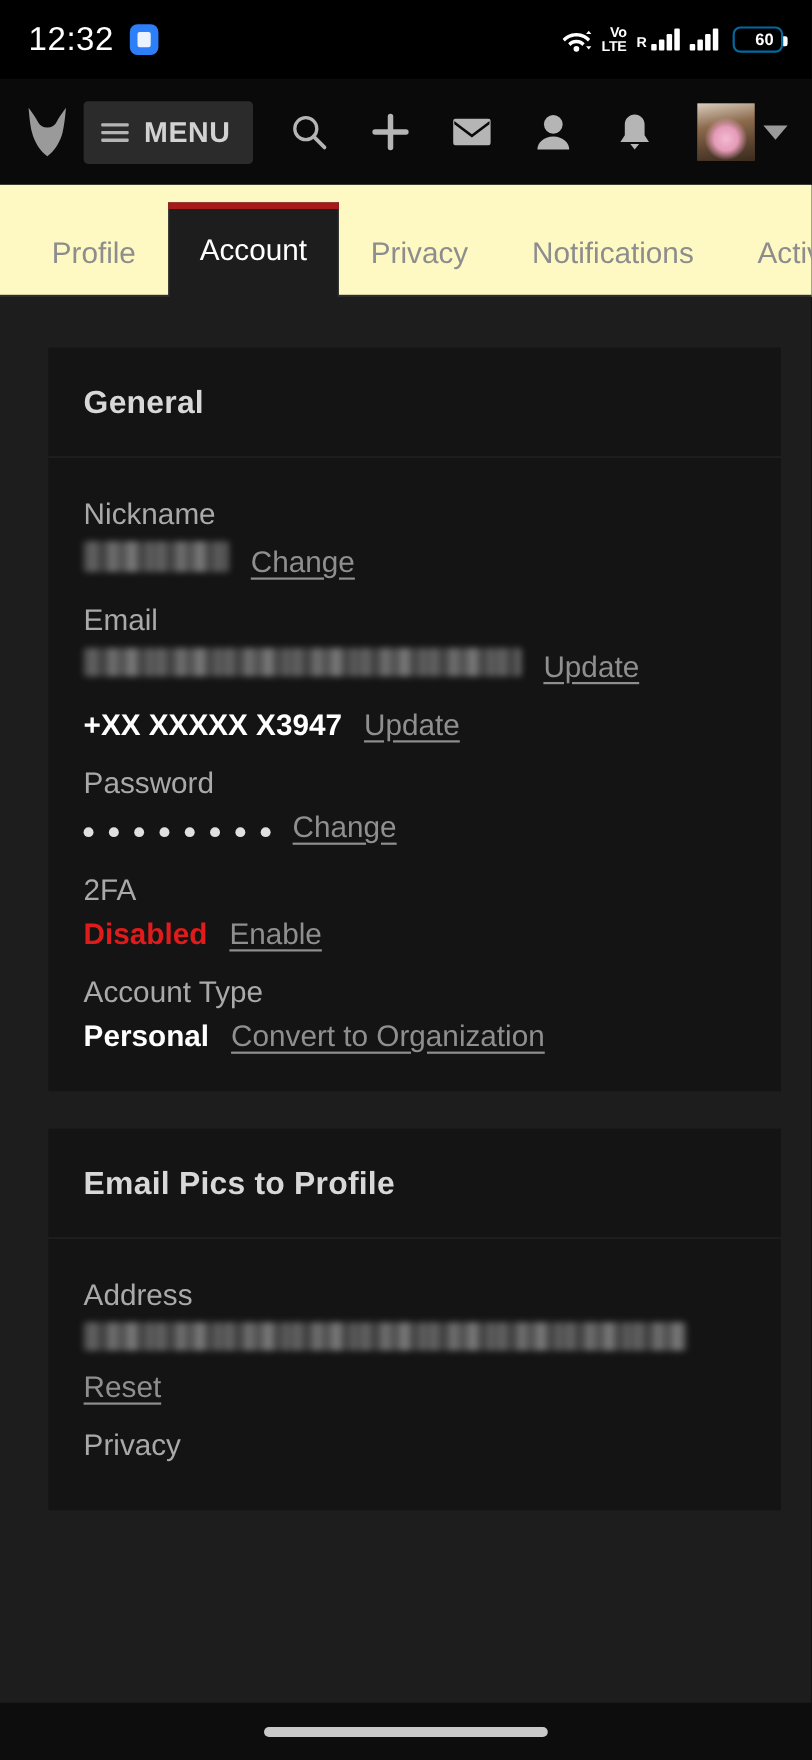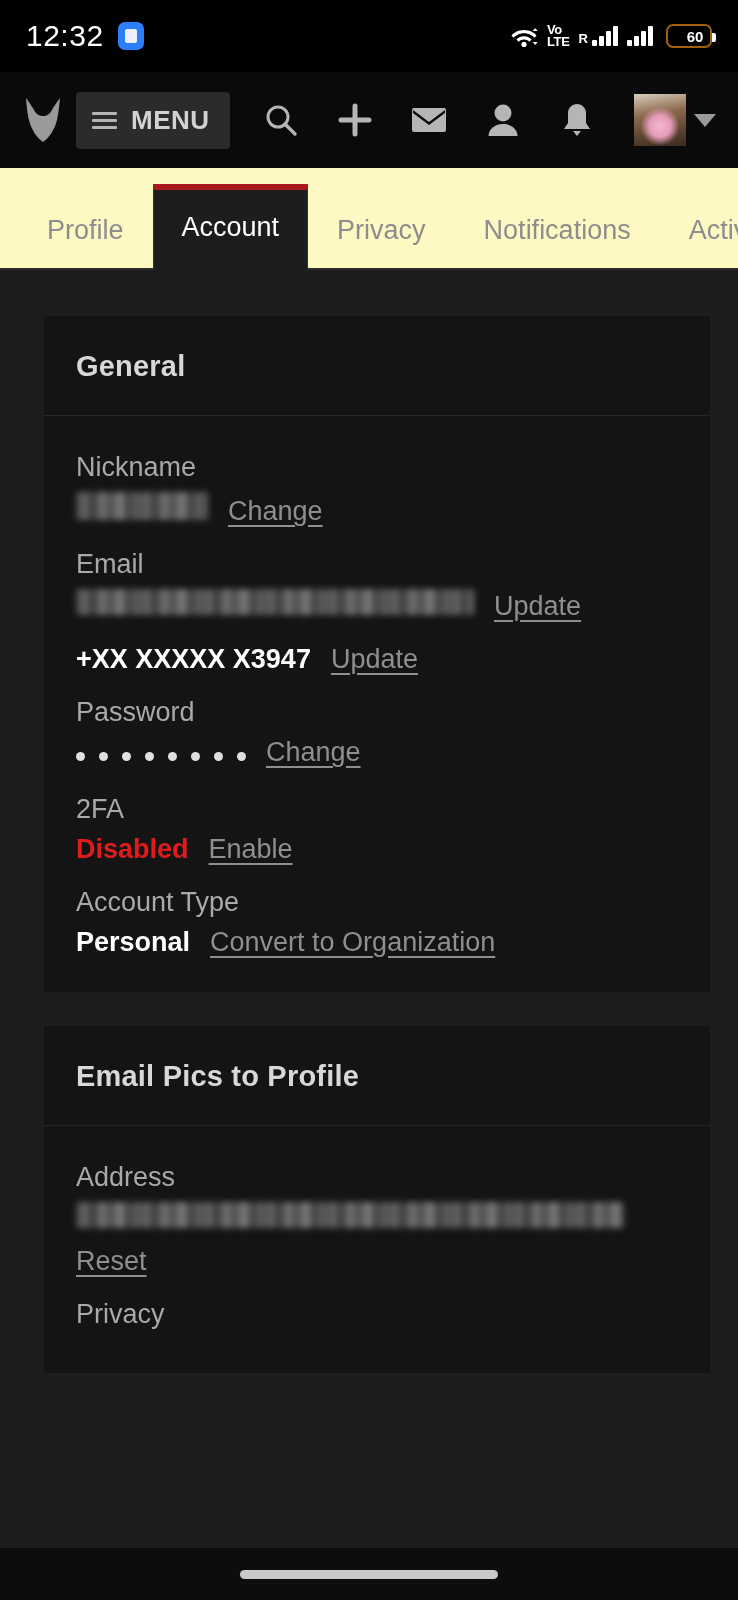--- a/index.html
+++ b/index.html
@@ -18,33 +18,33 @@
     padding:0 26px; color:#fff;
   }
   .sb-left { display:flex; align-items:center; gap:14px; }
   .sb-clock { font-size:30px; font-weight:400; letter-spacing:0.5px; color:#fff; }
   .sb-chat {
     width:26px; height:28px; border-radius:7px;
     background:#2d7ff9;
     display:flex; align-items:center; justify-content:center;
   }
   .sb-chat i { display:block; width:12px; height:14px; background:#eaf2ff; border-radius:2px; }
-  .sb-right { margin-left:auto; display:flex; align-items:center; gap:9px; }
+  .sb-right { margin-left:auto; display:flex; align-items:center; gap:9px;text-align:right; }
   .ico-wifi { width:27px; height:24px; position:relative; }
   .ico-wifi svg { display:block; }
   .volte {
     display:flex; flex-direction:column; line-height:0.95;
     font-size:13px; font-weight:700; color:#fff; letter-spacing:-0.3px;
   }
   .sig-group { display:flex; align-items:flex-end; gap:2px; }
   .roam { font-size:13px; color:#fff; margin-right:2px; font-weight:600; }
   .bar { width:5px; background:#fff; border-radius:1px; }
   .b1 { height:6px; } .b2 { height:10px; } .b3 { height:15px; } .b4 { height:20px; }
   .battery {
-    width:46px; height:24px; border:2px solid #a16207; border-radius:7px;
+    width:46px; height:24px; border:2px solid #0369a1; border-radius:7px;
     display:flex; align-items:center; justify-content:center; position:relative;
     margin-left:4px;
     padding-left:12px;
   }
   .battery::after {
     content:""; position:absolute; right:-6px; top:7px;
     width:4px; height:9px; background:#fff; border-radius:0 2px 2px 0;
   }
   .battery span { font-size:15px; font-weight:600; color:#fff; line-height:1; }
 

